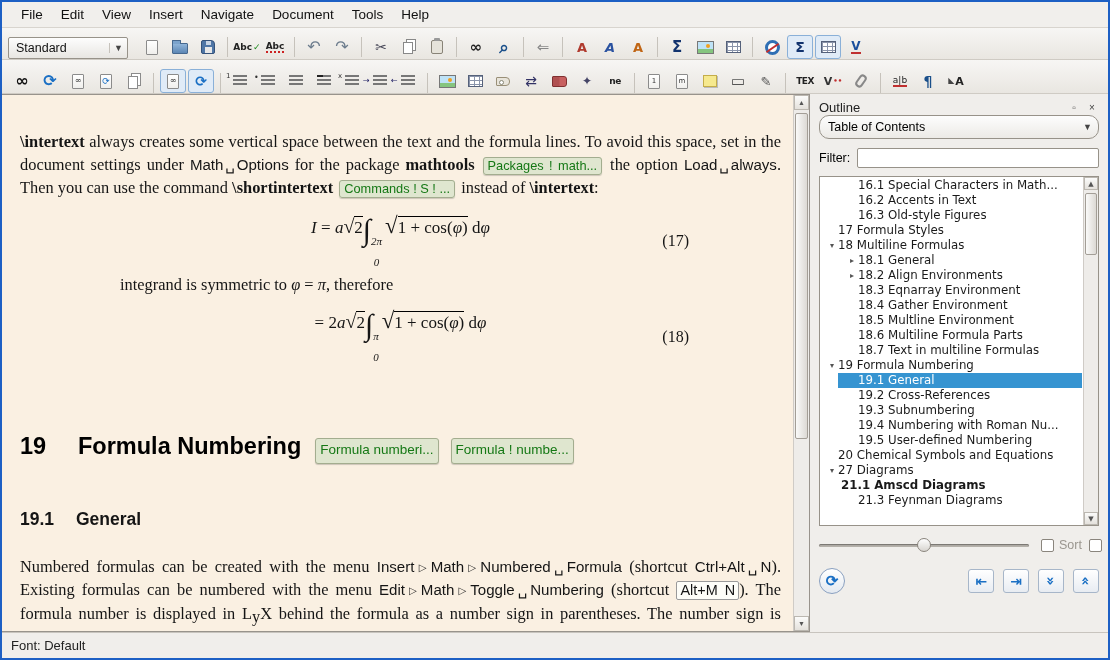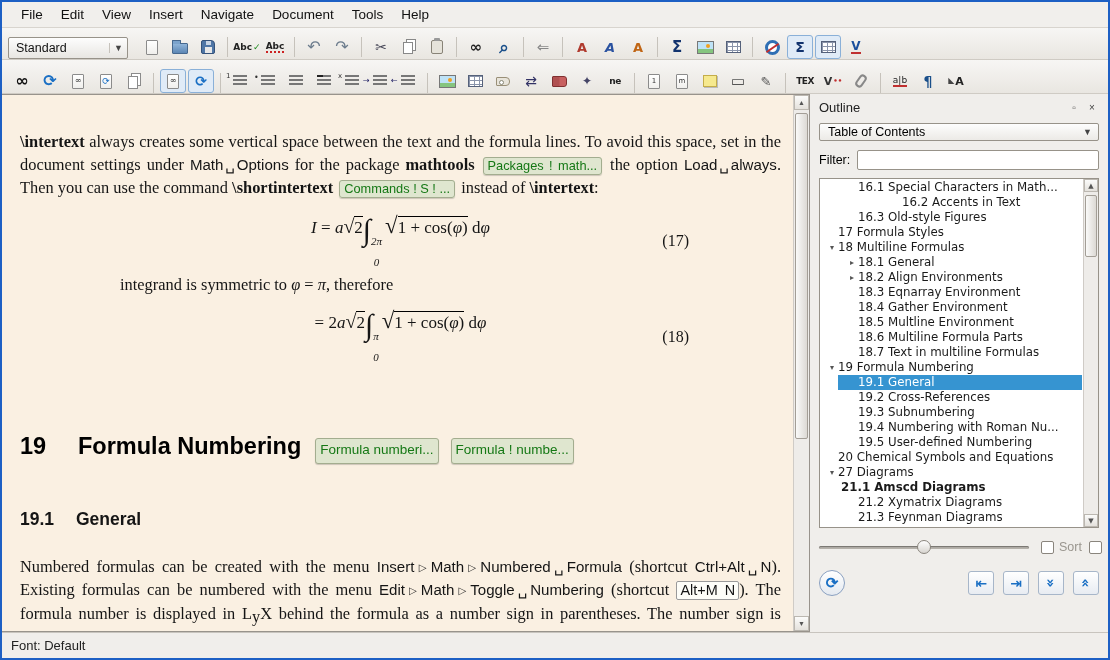--- a/index.html
+++ b/index.html
@@ -134,23 +134,23 @@
   .sb-thumb { position:absolute; left:1px; right:1px;
               background:linear-gradient(90deg,#fafaf9,#dcd9d4); border:1px solid #a39e96; border-radius:2px; }
 
   
   .panel { width:298px; flex:none; display:flex; flex-direction:column; padding:5px 9px 9px;
            background:#f0eeeb; }
   .panel-head { display:flex; align-items:center; font-size:13px; color:#222; height:16px; }
   .panel-head .sp { flex:1; }
   .phbtn { width:14px; height:14px; display:flex; align-items:center; justify-content:center;
            font-size:10px; color:#444; margin-left:4px; border-radius:2px; }
-  .pcombo { margin-top:8px; height:18px; display:flex; align-items:center; justify-content:space-between;
+  .pcombo { height:24px; display:flex; align-items:center; justify-content:space-between;
             padding:0 6px 0 8px; background:linear-gradient(#fdfdfd,#eceae6); border:1px solid #979289;
-            border-radius:2px; font-size:12.5px; }
+            border-radius:10px; font-size:12.5px; }
   .pcombo .arr { font-size:9px; color:#444; }
   .filter-row { margin-top:9px; display:flex; align-items:center; gap:7px; font-size:12.5px; }
   .filter-row input { flex:1; height:20px; border:1px solid #979289; border-radius:2px; background:#fff;
             padding:0 4px; font-size:12px; }
   .olist { margin-top:8px; height:350px; background:#fff; border:1px solid #979289; position:relative;
            overflow:hidden; font-family:"DejaVu Sans", sans-serif; font-size:11.8px; color:#1a1a1a; }
   .olist-inner { position:absolute; left:0; top:1px; right:16px; }
   .orow { height:15px; line-height:15px; display:flex; align-items:center; white-space:nowrap; }
   .orow .oarrow { width:12px; flex:none; font-size:8px; color:#555; text-align:center; }
   .orow.sel { background:linear-gradient(90deg,#ffffff 0,#ffffff 18px,#3694d1 18px); color:#fff; }
@@ -453,21 +453,21 @@
         <span>Filter:</span>
         <input type="text" value="" style="">
       </div>
 
       <div class="olist">
         <div class="olist-inner" id="olist">
             <div class="orow" style="padding-left: 26px;">
               <span class="oarrow"></span>
               <span>16.1 Special Characters in Math...</span>
             </div>
-            <div class="orow" style="padding-left: 26px; margin-left: 44px;">
+            <div class="orow" style="padding-left: 26px;">
               <span class="oarrow"></span>
               <span>16.2 Accents in Text</span>
             </div>
             <div class="orow" style="padding-left: 26px;">
               <span class="oarrow"></span>
               <span>16.3 Old-style Figures</span>
             </div>
             <div class="orow" style="padding-left: 6px;">
               <span class="oarrow"></span>
               <span>17 Formula Styles</span>
@@ -532,24 +532,20 @@
               <span class="oarrow"></span>
               <span>20 Chemical Symbols and Equations</span>
             </div>
             <div class="orow" style="padding-left: 6px;">
               <span class="oarrow">▾</span>
               <span>27 Diagrams</span>
             </div>
             <div class="orow" style="padding-left: 9px; font-weight: bold;">
               <span class="oarrow"></span>
               <span>21.1 Amscd Diagrams</span>
-            </div>
-            <div class="orow" style="padding-left: 26px;">
-              <span class="oarrow"></span>
-              <span>21.2 Xymatrix Diagrams</span>
             </div>
             <div class="orow" style="padding-left: 26px;">
               <span class="oarrow"></span>
               <span>21.3 Feynman Diagrams</span>
             </div>
           </div>
         <div class="lscroll">
           <div class="sb-btn" style="height:13px;">▲</div>
           <div class="sb-thumb" style="top:16px;height:62px;"></div>
           <div class="sb-btn bottom" style="height:13px;">▼</div>

